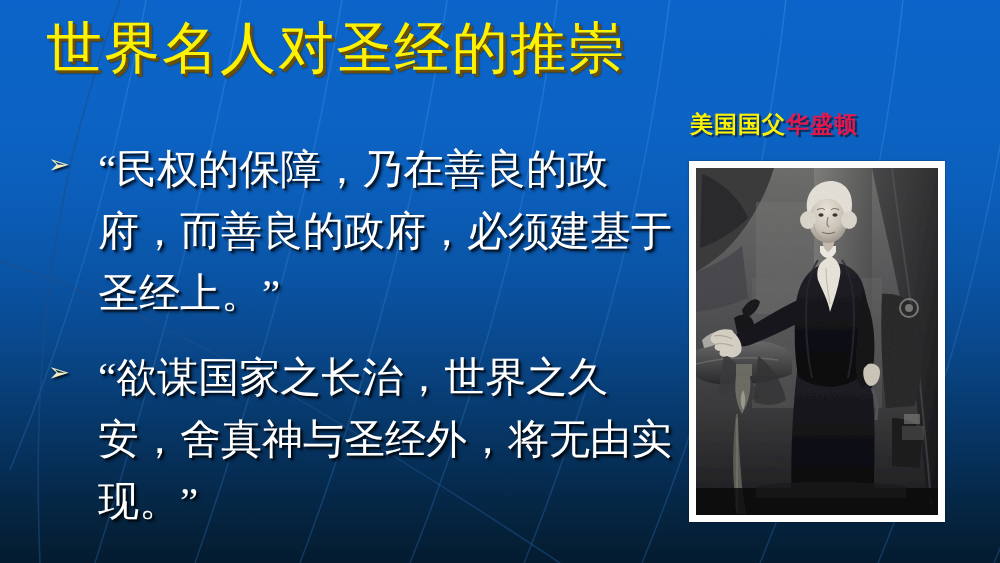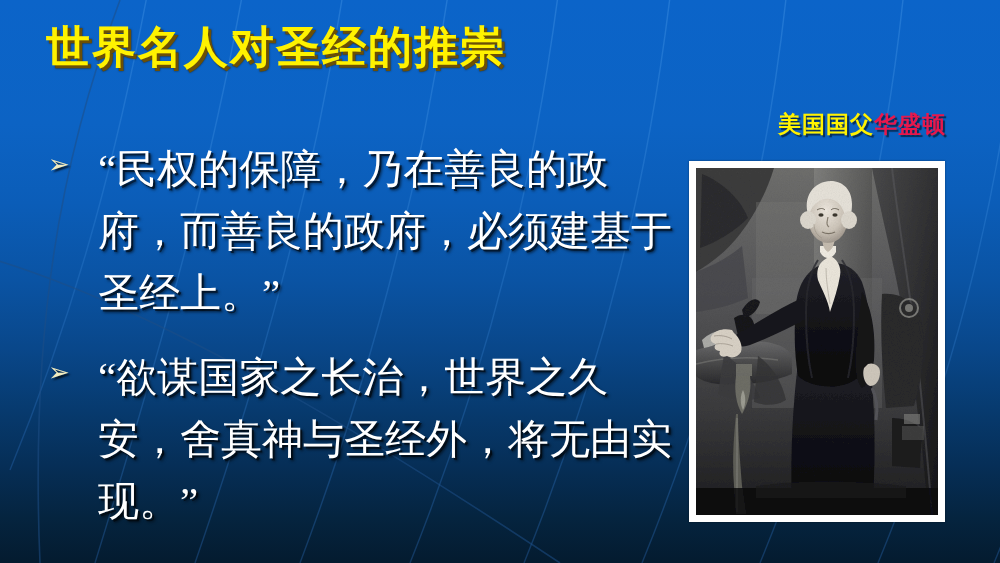--- a/index.html
+++ b/index.html
@@ -35,23 +35,23 @@
     height: 563px;
     pointer-events: none;
   }
 
   
   #title {
     position: absolute;
     left: 46px;
     top: 12px;
     width: 620px;
-    font-size: 44px;
+    font-size: 56px;
     line-height: 72px;
-    font-weight: bold;
+    font-weight: normal;
     color: #FFF200;
     letter-spacing: 2px;
     white-space: nowrap;
     text-shadow:
       3px 3px 0px #6b4f06,
       3px 3px 2px rgba(20,12,0,0.75);
   }
 
   
   #body-list {
@@ -86,21 +86,21 @@
       2px 2px 0px rgba(0,0,0,0.55),
       3px 3px 3px rgba(0,0,0,0.6);
   }
 
   
   #portrait-caption {
     position: absolute;
     left: 690px;
     top: 110px;
     width: 256px;
-    text-align: right;
+    text-align: left;
     font-family: "Liberation Sans", "DejaVu Sans", sans-serif;
     font-size: 23px;
     line-height: 28px;
     font-weight: bold;
     letter-spacing: 1px;
     white-space: nowrap;
   }
   .cap-yellow {
     color: #FFF200;
     text-shadow: 2px 2px 1px rgba(0,0,0,0.55);

